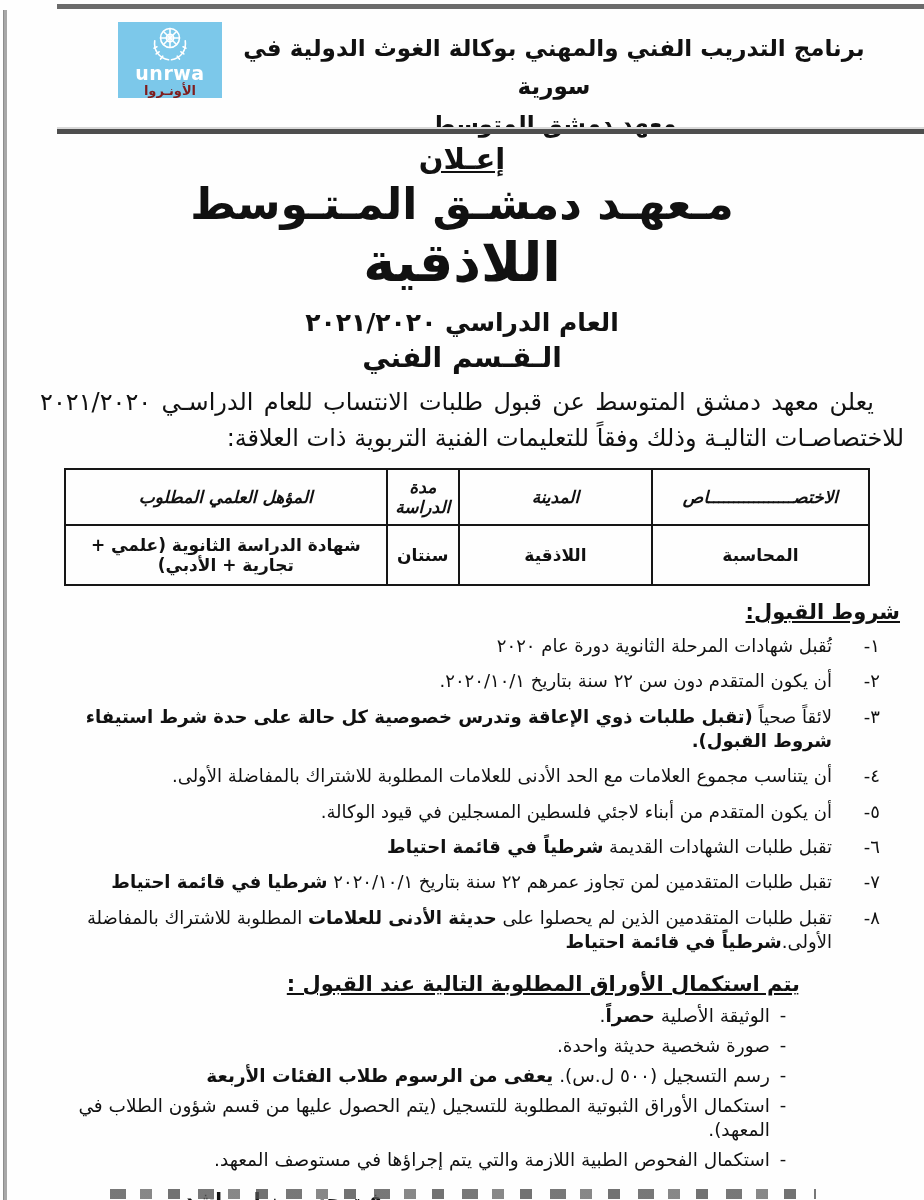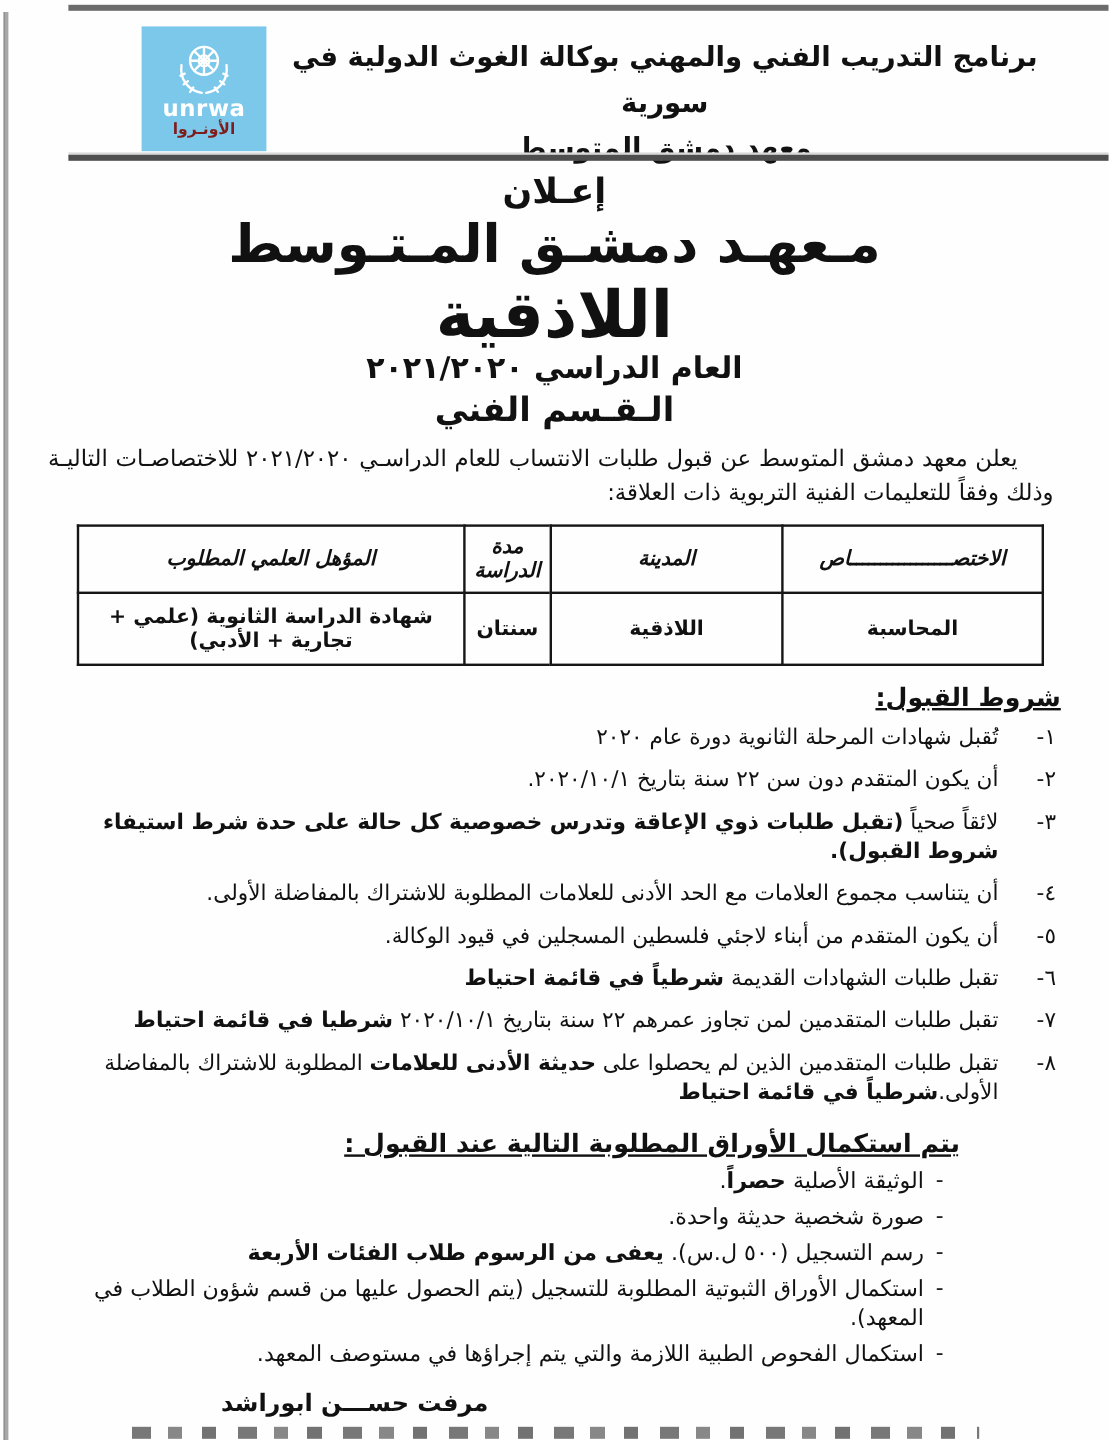--- a/index.html
+++ b/index.html
@@ -9,47 +9,47 @@
     background:#fefefe;overflow:hidden;direction:rtl;
     font-family:"DejaVu Sans","Liberation Sans",sans-serif;color:#111;
   }
   
   .rule-top{position:absolute;top:4px;left:57px;width:867px;height:5px;background:#6b6b6b;}
   .rule-left{position:absolute;top:10px;left:3px;width:3px;height:1190px;background:#a8a8a8;border-left:1px solid #8d8d8d;}
   .rule-header{position:absolute;top:129px;left:57px;width:867px;height:5px;background:#4e4e4e;box-shadow:0 -2px 0 #d9d9d9;}
   
   .header{position:absolute;top:14px;left:0;right:0;height:114px;direction:ltr;}
   .logo{
-    position:absolute;left:118px;top:8px;width:104px;height:104px;background:#7cc8ea;
+    position:absolute;left:118px;top:8px;width:104px;height:76px;background:#7cc8ea;
     display:flex;flex-direction:column;align-items:center;justify-content:center;gap:1px;
   }
   .logo svg{width:54px;height:50px;display:block;}
   .logo-latin{color:#fff;font-weight:bold;font-size:19px;line-height:1;letter-spacing:.5px;}
   .logo-arabic{color:#7f1d1d;font-weight:bold;font-size:13px;line-height:1.1;}
   .header-text{
     position:absolute;left:239px;right:55px;top:16px;text-align:center;direction:rtl;
     font-weight:bold;font-size:23px;line-height:1.65;
   }
   
   .content{position:absolute;top:134px;left:0;right:0;}
   .ann-label{text-align:center;font-size:29px;font-weight:bold;margin-top:8px;}
-  .ann-label span{margin-top:31px;}
+  .ann-label span{text-decoration:underline;margin-top:31px;}
   .title1{text-align:center;font-size:44px;font-weight:bold;line-height:1.2;margin-top:2px;}
   .title2{text-align:center;font-size:54px;font-weight:bold;line-height:1.1;margin-top:2px;}
-  .year{text-align:center;font-size:25px;font-weight:bold;}
+  .year{text-align:center;font-size:25px;font-weight:bold;margin-top:16px;}
   .dept{text-align:center;font-size:28px;font-weight:bold;margin-top:4px;}
-  .intro{font-size:19px;line-height:1.5;text-align:justify;margin:10px 46px 0 40px;text-indent:30px;}
+  .intro{font-size:24px;line-height:1.5;text-align:justify;margin:10px 20px 0 40px;text-indent:30px;}
   
   table.specs{border-collapse:collapse;margin:12px 54px 0 64px;width:806px;table-layout:fixed;}
   table.specs th,table.specs td{border:2px solid #161616;text-align:center;vertical-align:middle;}
   table.specs th{font-style:italic;font-weight:bold;font-size:17px;padding:5px 3px;height:44px;line-height:1.2;}
   table.specs td{font-weight:bold;font-size:17px;padding:9px 3px;}
   .c-spec{width:27%;}.c-city{width:24%;}.c-dur{width:9%;}.c-qual{width:40%;}
   
-  .cond-heading{margin:14px 40px 0 0;font-size:21px;font-weight:bold;}
+  .cond-heading{margin:14px 24px 0 0;font-size:21px;font-weight:bold;}
   .cond-heading span{text-decoration:underline;}
   .cond-list{margin:10px 44px 0 28px;}
   .cond-list .row{display:flex;margin-bottom:11px;}
   .cond-list .marker{width:48px;flex:0 0 48px;font-size:18px;padding-top:1px;}
   .cond-list .txt{flex:1;font-size:18px;line-height:1.35;}
   
   .docs-heading{margin:18px 124px 0 0;font-size:21px;font-weight:bold;}
   .docs-heading span{text-decoration:underline;}
   .docs-list{margin:8px 128px 0 24px;}
   .docs-list .row{display:flex;margin-bottom:6px;}

